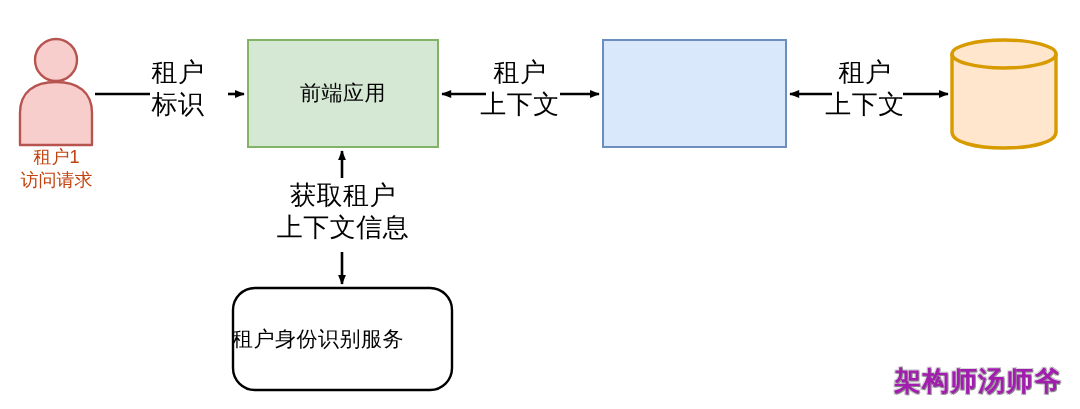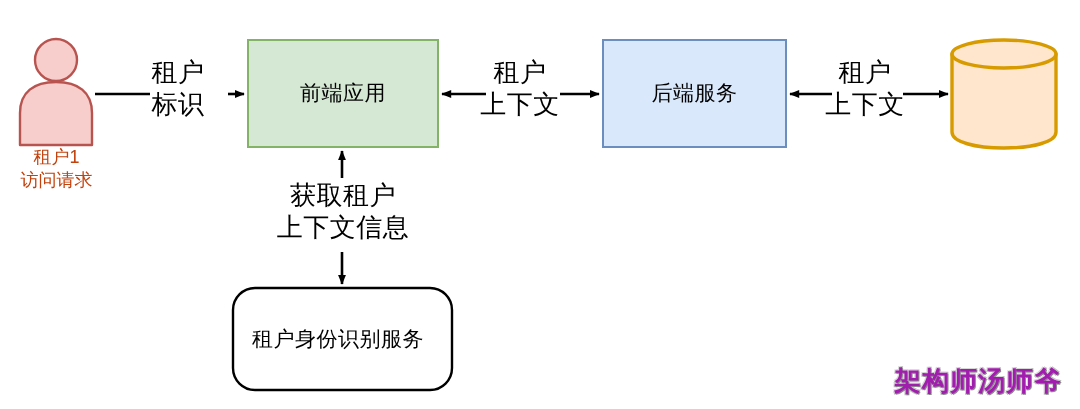--- a/index.html
+++ b/index.html
@@ -84,21 +84,21 @@
     top: 40px;
     width: 183px;
     height: 107px;
     display: flex;
     align-items: center;
     justify-content: center;
   }
 
   
   #label-identity {
-    left: 244px;
+    left: 224px;
     top: 288px;
     width: 188px;
     height: 102px;
     display: flex;
     align-items: center;
     justify-content: center;
   }
 
   
   #caption-actor {
@@ -199,21 +199,20 @@
     </g>
 
     <g>
       <line x1="342" y1="178" x2="342" y2="151" stroke="#000000" stroke-width="2.6" marker-end="url(#arrow-end)"></line>
       <line x1="342" y1="252" x2="342" y2="284" stroke="#000000" stroke-width="2.6" marker-end="url(#arrow-end)"></line>
     </g>
   </svg>
 
   <div class="node-label box-text" id="label-frontend">前端应用</div>
 
-  <div class="node-label box-text" id="label-backend">后端服务</div>
 
   <div class="node-label box-text" id="label-identity">租户身份识别服务</div>
 
   <div class="actor-caption" id="caption-actor">租户1
 访问请求</div>
 
   <div class="edge-label" id="edge-label-identifier">租户
 标识</div>
 
   <div class="edge-label" id="edge-label-context-1">租户

